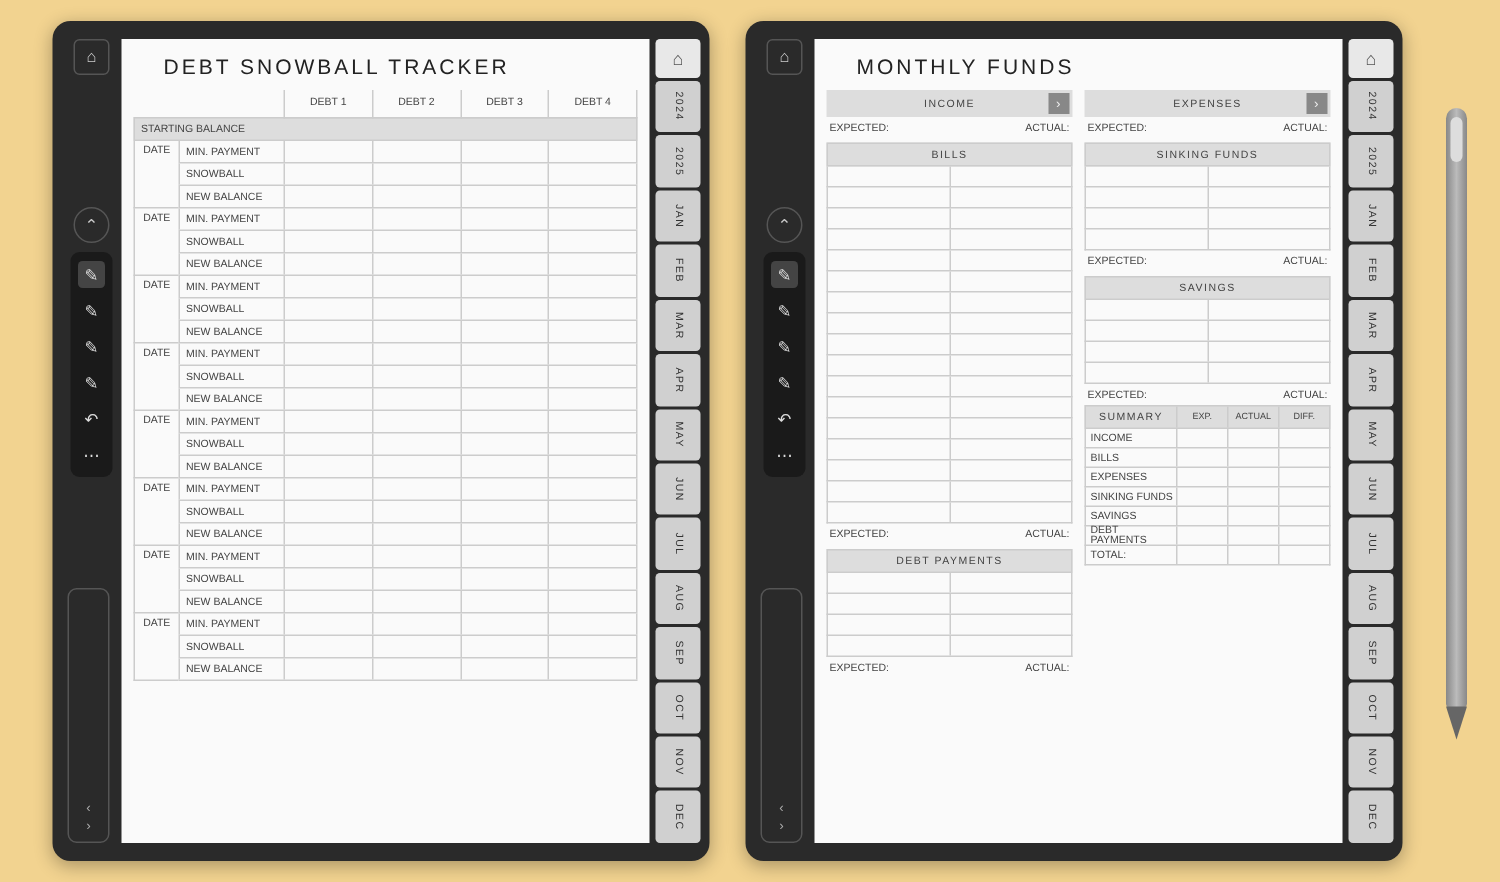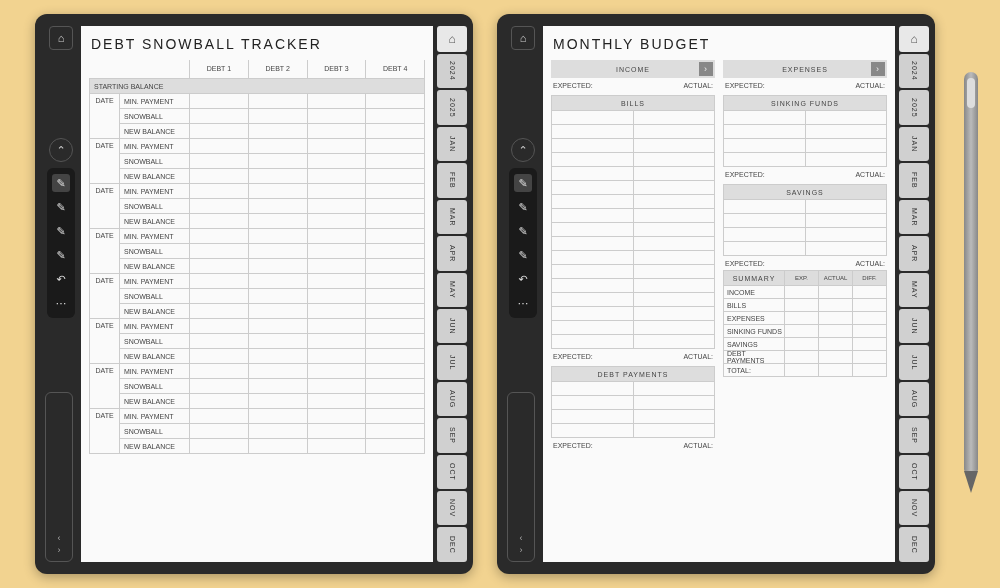--- a/index.html
+++ b/index.html
@@ -27,21 +27,21 @@
   top: 12px;
   right: 40px;
   bottom: 12px;
   background: #fafafa;
   display: flex;
   flex-direction: column;
 }
 .title {
   font-size: 14px;
   letter-spacing: 2px;
-  padding: 10px 10px 8px;
+  padding: 10px 28px 8px;
   color: #222;
   font-weight: 400;
 }
 .content { flex: 1; padding: 0 8px 6px; overflow: hidden; }
 
 
 .toolbar {
   position: absolute;
   left: 10px;
   top: 12px;
@@ -507,21 +507,21 @@
     <div class="st-tab">JUN</div>
     <div class="st-tab">JUL</div>
     <div class="st-tab">AUG</div>
     <div class="st-tab">SEP</div>
     <div class="st-tab">OCT</div>
     <div class="st-tab">NOV</div>
     <div class="st-tab">DEC</div>
   </div>
 
   <div class="screen">
-    <div class="title">MONTHLY BUDGET</div>
+    <div class="title">MONTHLY FUNDS</div>
     <div class="content mb">
       <div class="mb-cols">
 
         <div class="mb-col">
           <div class="mb-header">
             <span>INCOME</span>
             <div class="arr">›</div>
           </div>
           <div class="mb-exp">
             <span>EXPECTED:</span>

